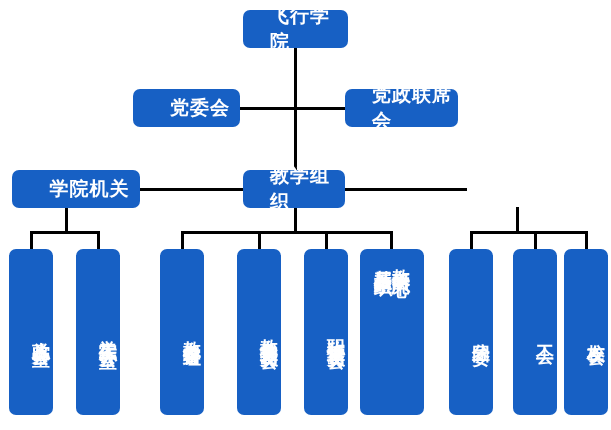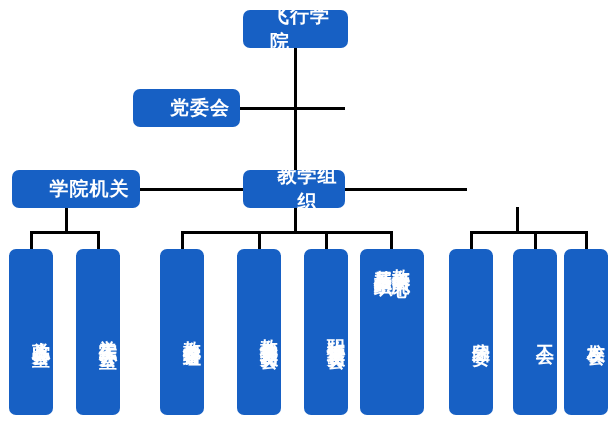--- a/index.html
+++ b/index.html
@@ -99,23 +99,24 @@
 
   <div class="line line-v" style="left:516px; top:207px; height:25px;"></div>
   <div class="line line-h" style="left:470px; top:231px; width:117px;"></div>
   <div class="line line-v" style="left:470px; top:231px; height:18px;"></div>
   <div class="line line-v" style="left:534px; top:231px; height:18px;"></div>
   <div class="line line-v" style="left:585px; top:231px; height:18px;"></div>
 
   <div class="node horiz" style="left:243px; top:10px; width:105px; height:38px;">飞行学院</div>
 
   <div class="node horiz" style="left:133px; top:89px; width:107px; height:38px;">党委会</div>
+  <div class="node horiz" style="left:345px; top:89px; width:113px; height:38px;">党政联席会</div>
 
   <div class="node horiz" style="left:12px; top:170px; width:128px; height:38px;">学院机关</div>
-  <div class="node horiz" style="left:243px; top:170px; width:102px; height:38px;text-align:center;">教学组织</div>
+  <div class="node horiz" style="left:243px; top:170px; width:102px; height:38px;">教学组织</div>
 
   <div class="node vert" style="left:9px; top:249px; width:44px; height:166px;">党政办公室</div>
   <div class="node vert" style="left:76px; top:249px; width:44px; height:166px;">学生工作办公室</div>
 
   <div class="node vert" style="left:160px; top:249px; width:44px; height:166px;">教学督导组</div>
   <div class="node vert" style="left:237px; top:249px; width:44px; height:166px;">教学指导委员会</div>
   <div class="node vert" style="left:304px; top:249px; width:44px; height:166px;">职称评审委员会</div>
   <div class="node vert-multi" style="left:360px; top:249px; width:64px; height:166px;">
     <span class="vcol">教学研究中心</span>
     <span class="vcol">基层教学组织</span>

